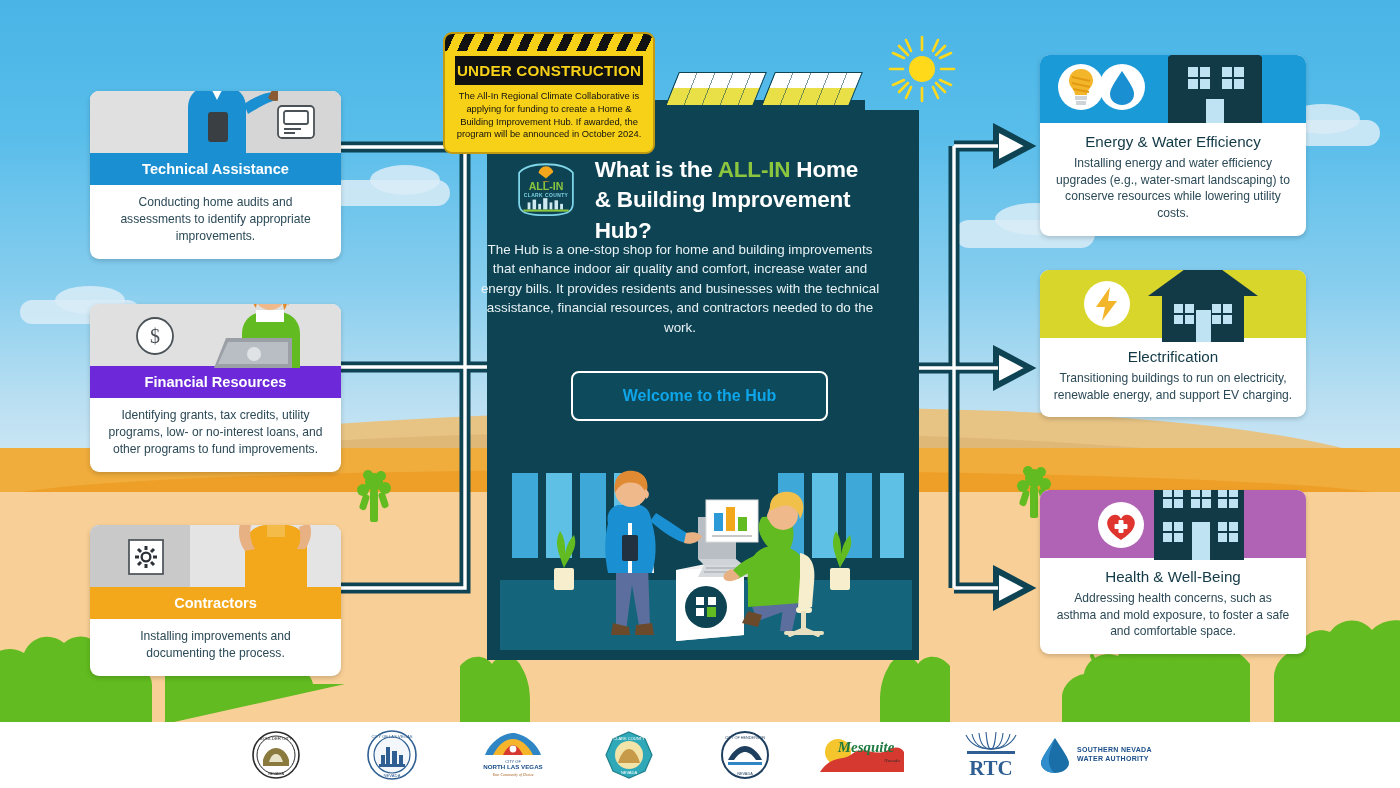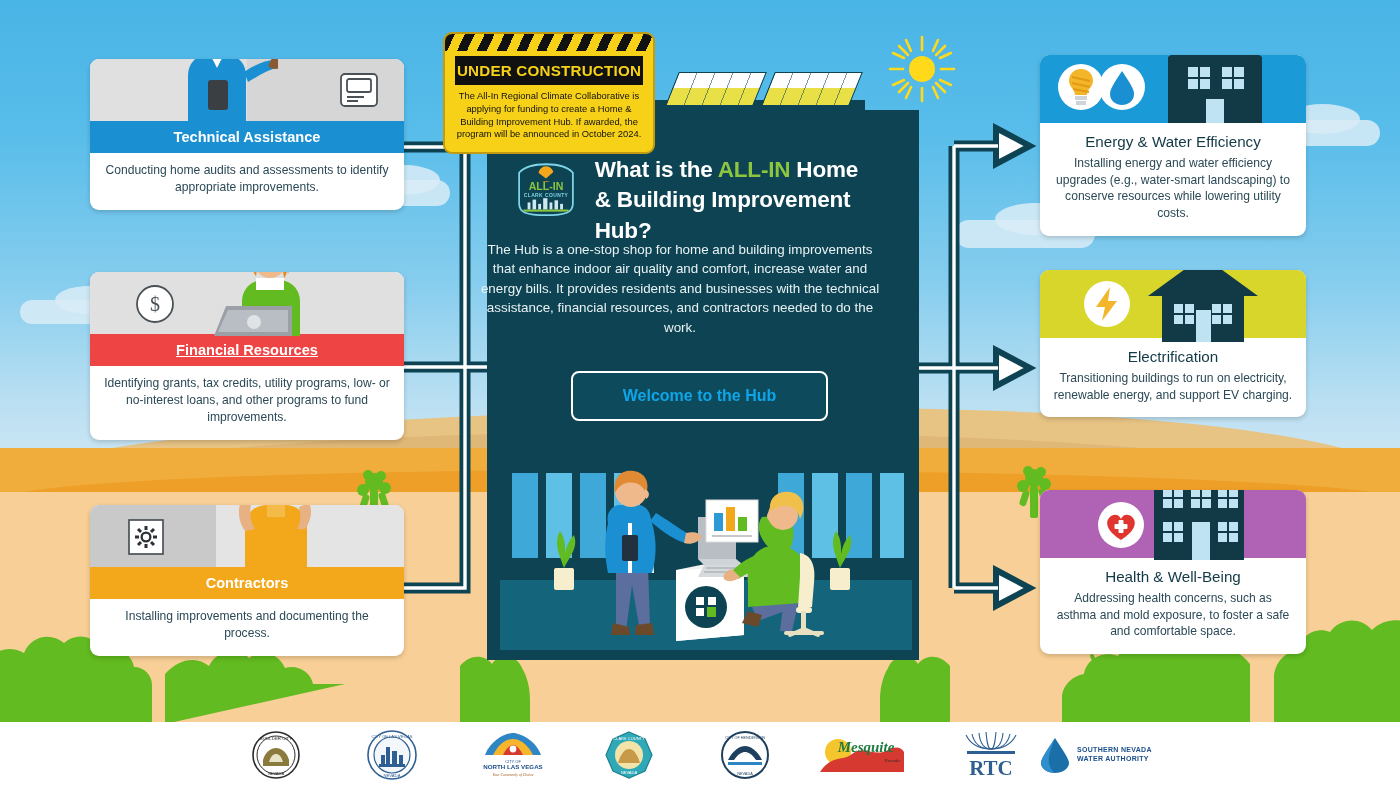--- a/index.html
+++ b/index.html
@@ -81,22 +81,22 @@
   #ucStripe { position:absolute; left:0; top:0; width:100%; height:17px;
     background:repeating-linear-gradient(115deg,#111 0 9px,#f7d117 9px 18px); }
   #ucTitleWrap { position:absolute; left:10px; top:22px; right:10px; height:29px;
     background:#111; display:flex; align-items:center; justify-content:center; }
   #ucTitle { color:#f7d117; font-size:15.2px; font-weight:bold; letter-spacing:.2px;}
   #ucBody { position:absolute; left:9px; right:9px; top:56px; color:#111;
     font-size:9.4px; line-height:1.36; text-align:center; }
 
   
   .card {
-    position:absolute; width:314px; background:#fff; border-radius:9px;
-    box-shadow:0 2px 5px rgba(0,0,0,.18); overflow:hidden;
+    position:absolute; width:251px; background:#fff; border-radius:9px;
+    box-shadow:0 2px 5px rgba(0,0,0,.18); overflow:hidden;margin-top:32px;
   }
   .card-art { position:relative; height:62px; background:#e4e4e4; overflow:visible; }
   .card-band { height:32px; display:flex; align-items:center; justify-content:center;
      color:#fff; font-size:14.6px; font-weight:bold; }
   .card-desc { padding:9px 14px 14px; color:#2b4956; font-size:12.1px; line-height:1.4; text-align:center; }
 
   
   .rcard { position:absolute; width:266px; background:#fff; border-radius:9px;
     box-shadow:0 2px 5px rgba(0,0,0,.18); overflow:hidden;}
   .rcard-art { position:relative; height:68px; overflow:visible; }
@@ -434,27 +434,27 @@
         <path d="M55 16 C52 24 52 32 56 36 L58 24Z" fill="#e58a2a"></path>
         <path d="M84 18 C88 26 88 34 84 38 L82 26Z" fill="#e58a2a"></path>
         <rect x="56" y="14" width="12" height="8" rx="2" fill="none" stroke="#3b3b3b" stroke-width="1.6"></rect>
         <rect x="72" y="14" width="12" height="8" rx="2" fill="none" stroke="#3b3b3b" stroke-width="1.6"></rect>
         <line x1="68" y1="17" x2="72" y2="17" stroke="#3b3b3b" stroke-width="1.6"></line>
         <path d="M14 96 L26 66 L92 66 L92 96 Z" fill="#9aa0a5"></path>
         <path d="M18 92 L28 70 L88 70 L88 92 Z" fill="#b8bec4"></path>
         <circle cx="54" cy="82" r="7" fill="#dfe3e6"></circle>
       </svg>
     </div>
-    <div class="card-band" style="background:#ef4444;text-decoration:underline;">
+    <div class="card-band" style="background:#6d28d9;">
       <span>Financial Resources</span>
     </div>
     <div class="card-desc">Identifying grants, tax credits, utility programs, low- or no-interest loans, and other programs to fund improvements.</div>
   </div>
 
-  <div class="card" style="left:90px;top:505px;">
+  <div class="card" style="left:90px;top:493px;">
     <div class="card-art">
       <div style="position:absolute;left:0;top:0;width:40%;height:100%;background:#c9c9c9;"></div>
       <div style="position:absolute;right:0;top:0;width:60%;height:100%;background:#e4e4e4;"></div>
       <svg style="position:absolute;left:38px;top:14px;" width="36" height="36" viewBox="0 0 36 36">
         <rect x="1" y="1" width="34" height="34" fill="#fff" stroke="#4a5257" stroke-width="1.7"></rect>
         <g fill="#2b3136">
           <circle cx="18" cy="18" r="5.5"></circle>
         </g>
         <g stroke="#2b3136" stroke-width="3">
           <line x1="18" y1="7" x2="18" y2="11"></line>

